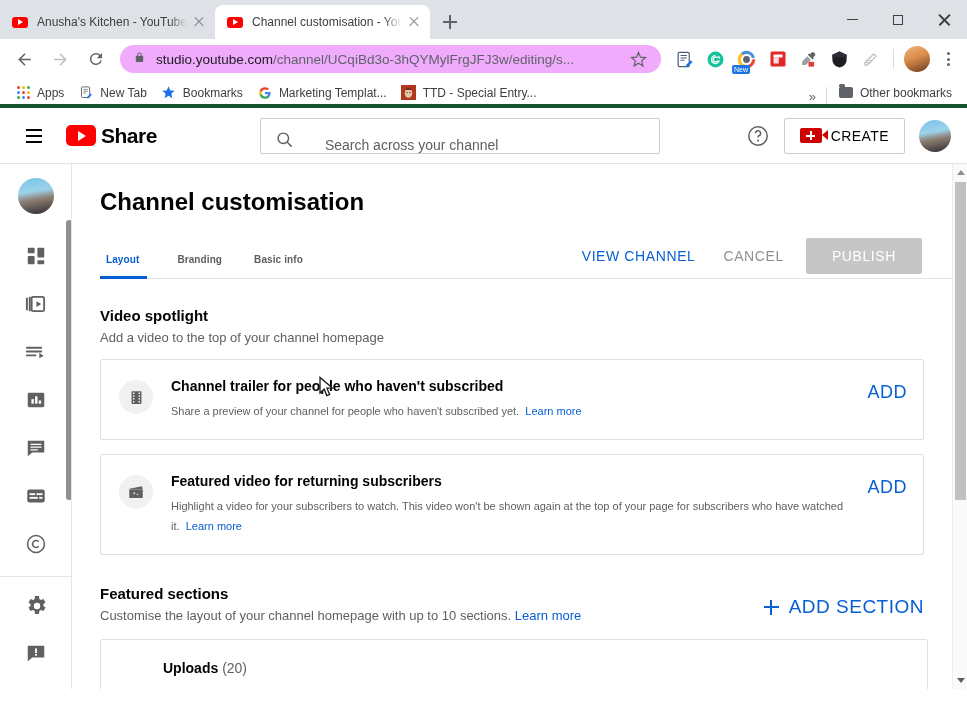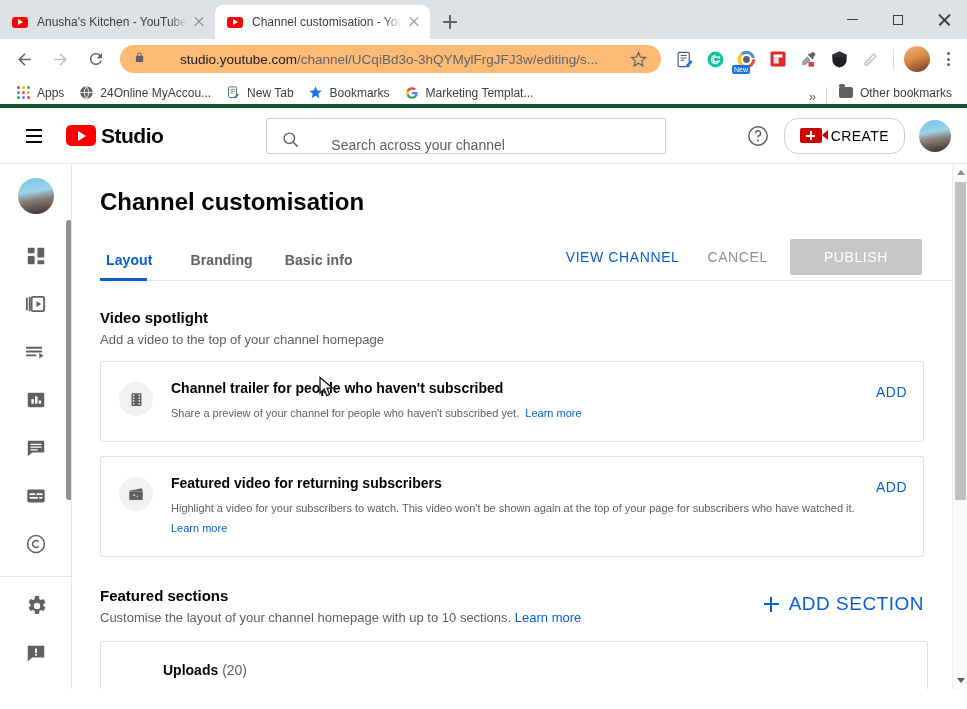--- a/index.html
+++ b/index.html
@@ -82,23 +82,23 @@
 
   
   .toolbar {
     height: 40px; background: #ffffff; display: flex; align-items: center;
     padding: 0 6px;
   }
   .navbtn { width: 30px; height: 30px; margin: 0 3px; display:flex; align-items:center; justify-content:center; }
   .navbtn svg { display: block; }
 
   .omnibox {
-    flex: 1; height: 28px; background: #fdba74; border-radius: 14px;
+    flex: 1; height: 28px; background: #f0abfc; border-radius: 14px;
     display: flex; align-items: center; padding: 0 10px 0 14px;
-    margin: 0 4px 0 6px; min-width: 0; gap: 24px;
+    margin: 0 4px 0 6px; min-width: 0;
   }
   .lock { margin-right: 11px; flex: 0 0 11px; }
   .url { font-size: 13.5px; color: #5f6368; white-space: nowrap; overflow: hidden; flex: 1; }
   .url b { color: #202124; font-weight: 400; }
   .star { width: 26px; height: 26px; display:flex; align-items:center; justify-content:center; flex:0 0 26px; }
 
   .exticons { display: flex; align-items: center; padding-left: 4px; }
   .ext { width: 27px; height: 27px; margin: 0 2px; display:flex; align-items:center; justify-content:center; position: relative; }
   .ext-sep { width: 1px; height: 20px; background: #dadce0; margin: 0 7px; }
   .avatar-btn { width: 26px; height: 26px; border-radius: 50%; overflow: hidden; margin: 0 3px;
@@ -137,21 +137,21 @@
   .studio-word { font-size: 21px; font-weight: bold; color: #030303; margin-left: 5px; letter-spacing: -0.5px; }
 
   .yt-search {
     width: 400px; height: 36px; border: 1px solid #ccc; border-radius: 2px;
     display: flex; align-items: flex-end; padding: 0 14px; margin-left: 103px; gap: 13px;
   }
   .yt-search .ph { font-size: 14px; color: #606060; margin-left: 18px; }
   .hdr-right { margin-left: auto; display: flex; align-items: center; gap: 14px; }
   .help-btn { width: 24px; height: 24px; }
   .create-btn {
-    height: 36px; border: 1px solid #ccc; border-radius: 14px; display:flex; align-items:center;
+    height: 36px; border: 1px solid #ccc; border-radius: 2px; display:flex; align-items:center;
     padding: 0 15px; gap: 9px;
   }
   .cam { width: 22px; height: 15px; background: #cc0000; border-radius: 2px; position: relative; display:flex;align-items:center;justify-content:center;}
   .cam::before { content:""; position:absolute; right:-6px; top:2px; width:0;height:0;
     border-top:5.5px solid transparent;border-bottom:5.5px solid transparent;border-right:6px solid #cc0000;}
   .cam-plus { position: relative; width: 9px; height: 9px; }
   .cam-plus::before{content:"";position:absolute;left:0;top:3.8px;width:9px;height:1.8px;background:#fff;}
   .cam-plus::after{content:"";position:absolute;left:3.6px;top:0;width:1.8px;height:9px;background:#fff;}
   .create-label { font-size: 14px; font-weight: 500; color: #030303; letter-spacing: .4px; }
   .hdr-avatar { width: 32px; height: 32px; border-radius: 50%; overflow:hidden;
@@ -173,48 +173,48 @@
     position: absolute; left: 66px; top: 56px; width: 6px; height: 280px;
     background: #909090; border-radius: 3px;
   }
 
   .yt-main { flex: 1; position: relative; overflow: hidden; background: #fff; }
   .main-inner { padding: 0 0 0 28px; }
 
   .page-title { font-size: 24px; color: #030303; font-weight: bold; padding: 24px 0 0 0; }
 
   .tabs-row { display: flex; align-items: center; margin-top: 22px; border-bottom: 1px solid #e5e5e5; position: relative; padding-right: 45px;}
-  .tab-item { font-size: 14px; font-weight: bold; color: #606060; padding: 14px 16px 12px 0; margin-right: 16px; position: relative; letter-spacing: .1px;}
+  .tab-item { font-size: 10px; font-weight: bold; color: #606060; padding: 14px 16px 12px 0; margin-right: 16px; position: relative; letter-spacing: .1px;}
   .tab-item:first-child { padding-left: 6px; padding-right: 22px; }
   .tab-item.sel { color: #065fd4; }
   .tab-underline { position: absolute; left: 0; bottom: -1px; width: 47px; height: 3px; background: #065fd4; }
   .tabs-actions { margin-left: auto; display: flex; align-items: center; gap: 0px; padding-bottom: 4px;}
   .btn-text { font-size: 14px; font-weight: 500; letter-spacing: .6px; padding: 9px 14px; }
   .btn-view { color: #065fd4; }
   .btn-cancel { color: #909090; }
-  .btn-publish { color: #fff; background: #c6c6c6; border-radius: 2px; padding: 10px 34px; margin-left: 8px; }
+  .btn-publish { color: #fff; background: #c6c6c6; border-radius: 2px; padding: 10px 26px; margin-left: 8px; }
 
   .section-head { margin-top: 28px; }
   .section-title { font-size: 15px; font-weight: bold; color: #030303; }
   .section-sub { font-size: 13px; color: #606060; margin-top: 6px; }
 
   .card {
     border: 1px solid #e0e0e0; border-radius: 2px; margin-top: 14px;
     display: flex; align-items: flex-start; padding: 18px 16px 18px 18px;
     width: 824px;
   }
   .card-ico-wrap { width: 34px; height: 34px; border-radius: 50%; background: #f1f1f1;
     display:flex; align-items:center; justify-content:center; flex:0 0 34px; margin-top: 2px;}
   .card-body { flex: 1; padding-left: 18px; padding-right: 14px; }
   .card-title { font-size: 14px; font-weight: bold; color: #030303; }
   .card-desc { font-size: 11px; color: #606060; margin-top: 7px; line-height: 20px; }
   .lnk { color: #065fd4; }
-  .card-add { font-size: 14px; font-weight: 500; color: #065fd4; letter-spacing: .5px; padding-top: 4px; }
-
-  .fs-head { display: flex; align-items: flex-start; margin-top: 30px; width: 824px; }
+  .card-add { font-size: 18px; font-weight: 500; color: #065fd4; letter-spacing: .5px; padding-top: 4px; }
+
+  .fs-head { display: flex; align-items: center; margin-top: 30px; width: 824px; }
   .fs-add { margin-left: auto; display: flex; align-items: center; gap: 10px; color: #065fd4;
     font-size: 19px; font-weight: 500; letter-spacing: .5px; padding-top: 6px; }
   .plus-ico { position: relative; width: 15px; height: 15px; }
   .plus-ico::before{content:"";position:absolute;left:0;top:6.6px;width:15px;height:2px;background:#065fd4;}
   .plus-ico::after{content:"";position:absolute;left:6.6px;top:0;width:2px;height:15px;background:#065fd4;}
 
   .uploads-card { border: 1px solid #e0e0e0; border-top-left-radius:2px;border-top-right-radius:2px;
     margin-top: 16px; width: 828px; padding: 20px 0 0 62px; height: 55px; overflow: hidden;}
   .uploads-title { font-size: 14px; color: #030303; }
   .uploads-title b { font-weight: bold; }
@@ -369,29 +369,20 @@
           <i style="background:#34a853"></i>
             <i style="background:#4285f4"></i>
             <i style="background:#ea4335"></i>
         </span>
       </span>
       <span>Apps</span>
     </div>
     <div class="bm">
       <span class="bm-ico">
         <svg width="15" height="15" viewBox="0 0 24 24">
-            <circle cx="12" cy="12" r="10" fill="#5f6368"></circle>
-            <path d="M2 12h20M12 2a16 16 0 0 1 0 20A16 16 0 0 1 12 2" fill="none" stroke="#fff" stroke-width="1.4"></path>
-          </svg>
-      </span>
-      <span>24Online MyAccou...</span>
-    </div>
-    <div class="bm">
-      <span class="bm-ico">
-        <svg width="15" height="15" viewBox="0 0 24 24">
             <rect x="4" y="3" width="13" height="17" rx="1.5" fill="#fff" stroke="#5f6368" stroke-width="1.5"></rect>
             <path d="M7 7h7M7 10h7M7 13h4" stroke="#5f6368" stroke-width="1.2"></path>
             <path d="M13 19l5.5-5.5 2 2L15 21h-2z" fill="#1a73e8"></path>
           </svg>
       </span>
       <span>New Tab</span>
     </div>
     <div class="bm">
       <span class="bm-ico">
         <svg width="15" height="15" viewBox="0 0 24 24">
@@ -403,20 +394,32 @@
     <div class="bm">
       <span class="bm-ico">
         <svg width="14" height="14" viewBox="0 0 24 24">
             <path d="M21.6 12.2c0-.7-.06-1.37-.18-2H12v3.8h5.4a4.6 4.6 0 0 1-2 3v2.5h3.2c1.9-1.74 3-4.3 3-7.3z" fill="#4285f4"></path>
             <path d="M12 22c2.7 0 4.97-.9 6.62-2.43l-3.2-2.5c-.9.6-2.05.95-3.42.95-2.63 0-4.86-1.77-5.65-4.15H3.04v2.6A10 10 0 0 0 12 22z" fill="#34a853"></path>
             <path d="M6.35 13.87a6 6 0 0 1 0-3.83v-2.6H3.04a10 10 0 0 0 0 9.03z" fill="#fbbc04"></path>
             <path d="M12 5.9c1.47 0 2.8.5 3.84 1.5l2.88-2.88C16.96 2.9 14.7 2 12 2a10 10 0 0 0-8.96 5.44l3.31 2.6C7.14 7.67 9.37 5.9 12 5.9z" fill="#ea4335"></path>
           </svg>
       </span>
       <span>Marketing Templat...</span>
+    </div>
+    <div class="bm">
+      <span class="bm-ico">
+        <svg width="15" height="15" viewBox="0 0 24 24">
+            <rect width="24" height="24" fill="#b1381c"></rect>
+            <ellipse cx="12" cy="13" rx="6" ry="7.5" fill="#e3c9a8"></ellipse>
+            <path d="M12 4c3 0 5 2 5 4H7c0-2 2-4 5-4z" fill="#7b2d16"></path>
+            <circle cx="9.6" cy="12" r="1" fill="#3a2216"></circle>
+            <circle cx="14.4" cy="12" r="1" fill="#3a2216"></circle>
+          </svg>
+      </span>
+      <span>TTD - Special Entry...</span>
     </div>
     <div class="bm-spacer"></div>
     <div class="chev">»</div>
     <div class="bm-sep"></div>
     <div class="bm">
       <span class="bm-ico">
           <span class="folder"></span>
         </span>
       <span>Other bookmarks</span>
     </div>
@@ -425,21 +428,21 @@
   <div class="viewport">
 
     <div class="yt-header">
       <div class="hamburger">
           <i></i>
           <i></i>
           <i></i>
         </div>
       <div class="studio-logo">
         <span class="studio-play"></span>
-        <span class="studio-word">Studio</span>
+        <span class="studio-word">Share</span>
       </div>
       <div class="yt-search">
         <span>
           <svg width="19" height="19" viewBox="0 0 24 24">
               <circle cx="10.5" cy="10.5" r="6.6" fill="none" stroke="#606060" stroke-width="1.8"></circle>
               <path d="M15.5 15.5 21 21" stroke="#606060" stroke-width="1.8"></path>
             </svg>
         </span>
         <span class="ph">Search across your channel</span>
       </div>

